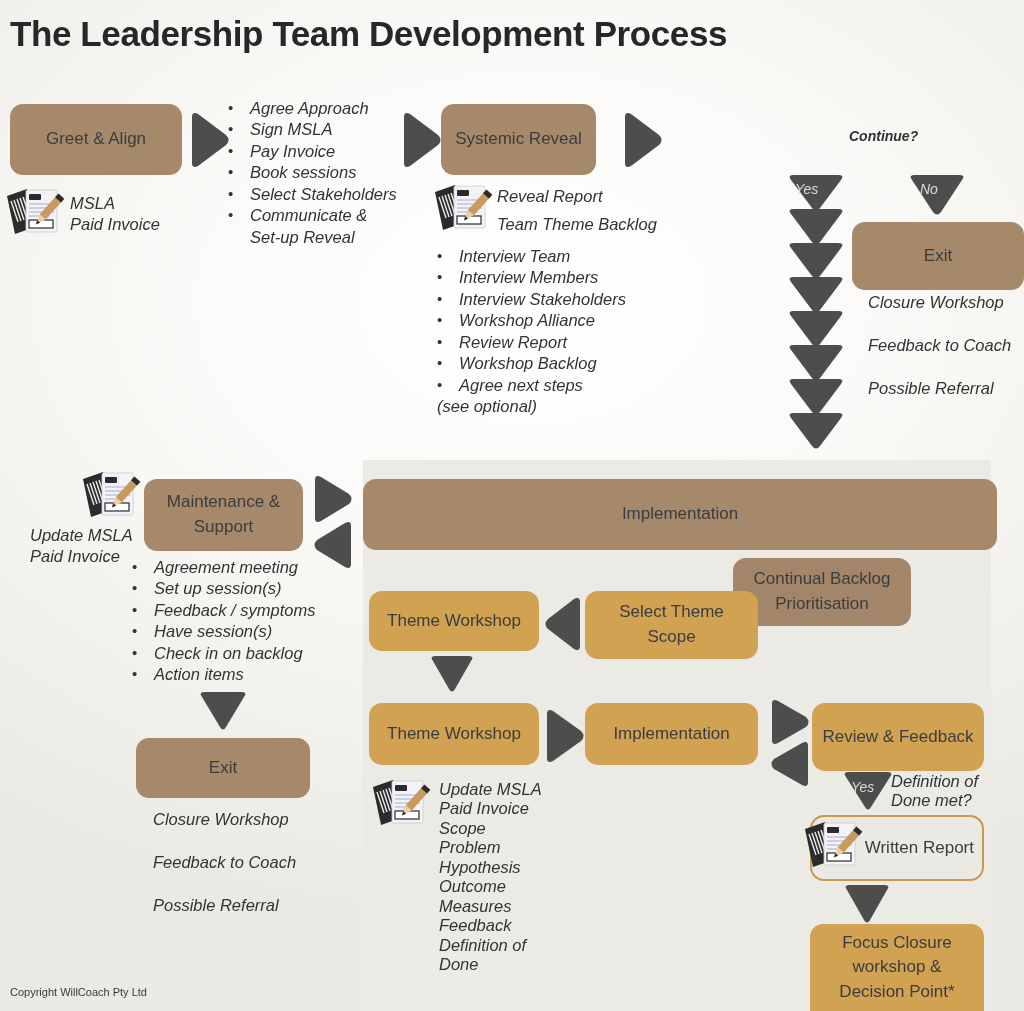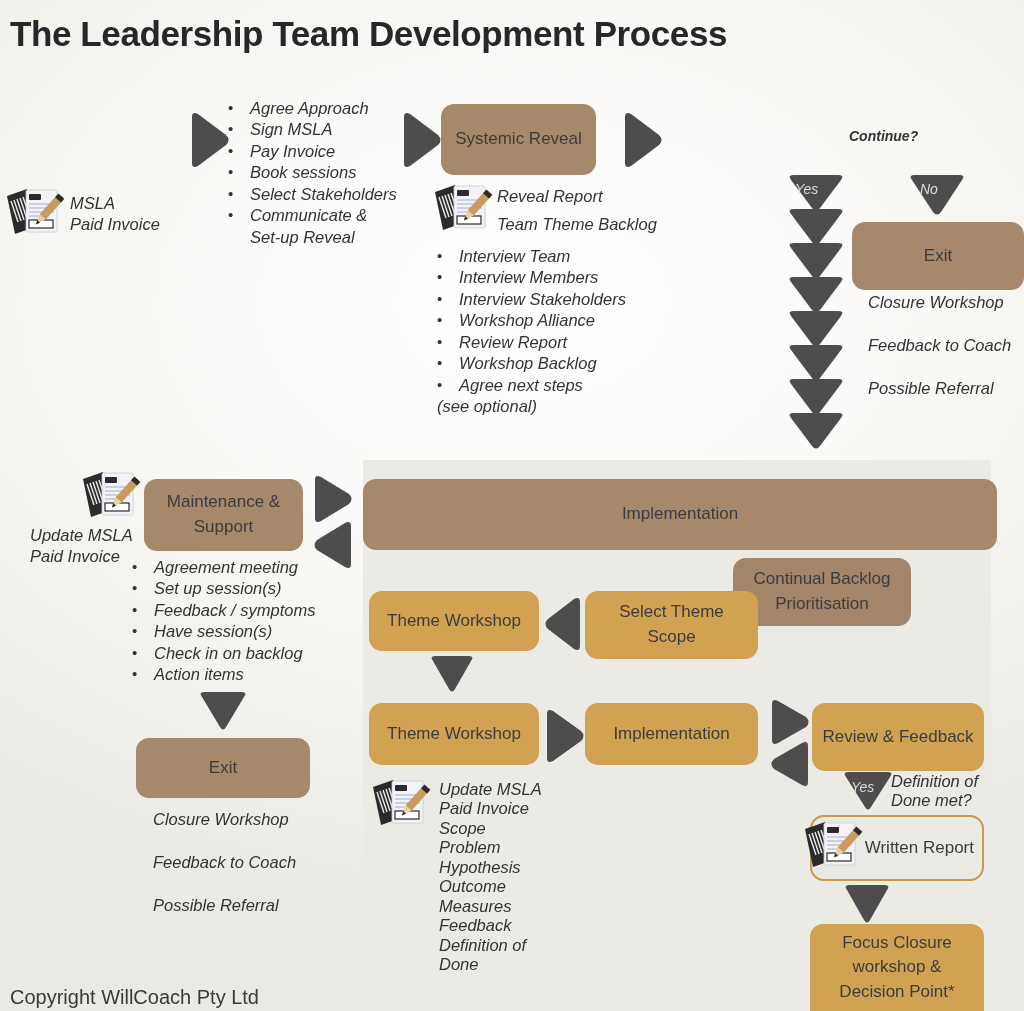--- a/index.html
+++ b/index.html
@@ -20,21 +20,21 @@
     background:#eceae4;
   }
   
   .title{
     position:absolute;left:10px;top:14px;
     font-size:35px;font-weight:bold;color:#27262a;
     letter-spacing:-0.4px;white-space:nowrap;
   }
   .copyright{
     position:absolute;left:10px;top:986px;
-    font-size:20px;color:#3a3a3c;white-space:nowrap;
+    font-size:11px;color:#3a3a3c;white-space:nowrap;
   }
   
   .box{
     position:absolute;border-radius:13px;
     display:flex;align-items:center;justify-content:center;
     text-align:center;color:#3c3c3e;
     font-size:17px;line-height:1.45;
     padding:4px 8px;box-sizing:border-box;
   }
   .box.brown{background:#a6896a;}
@@ -79,20 +79,23 @@
 </style>
 </head>
 <body>
 
 <div id="canvas">
 
   <div class="panel-impl"></div>
 
   <div class="title">The Leadership Team Development Process</div>
 
+  <div class="box brown" style="left:10px;top:104px;width:172px;height:71px;">
+    <span>Greet &amp; Align</span>
+  </div>
 
   <div class="docicon" style="left:4px;top:187px;">
     <svg width="62" height="50" viewBox="0 0 62 50">
       <g>
         <path d="M3 9 L23 2 L31 40 L11 47 Z" fill="#2b2b2b"></path>
         <g stroke="#e8e8ea" stroke-width="1.4">
           <line x1="7" y1="14" x2="14" y2="35"></line>
             <line x1="10" y1="13" x2="17" y2="34"></line>
           <line x1="13" y1="12" x2="20" y2="33"></line>
             <line x1="16" y1="11" x2="23" y2="32"></line>

